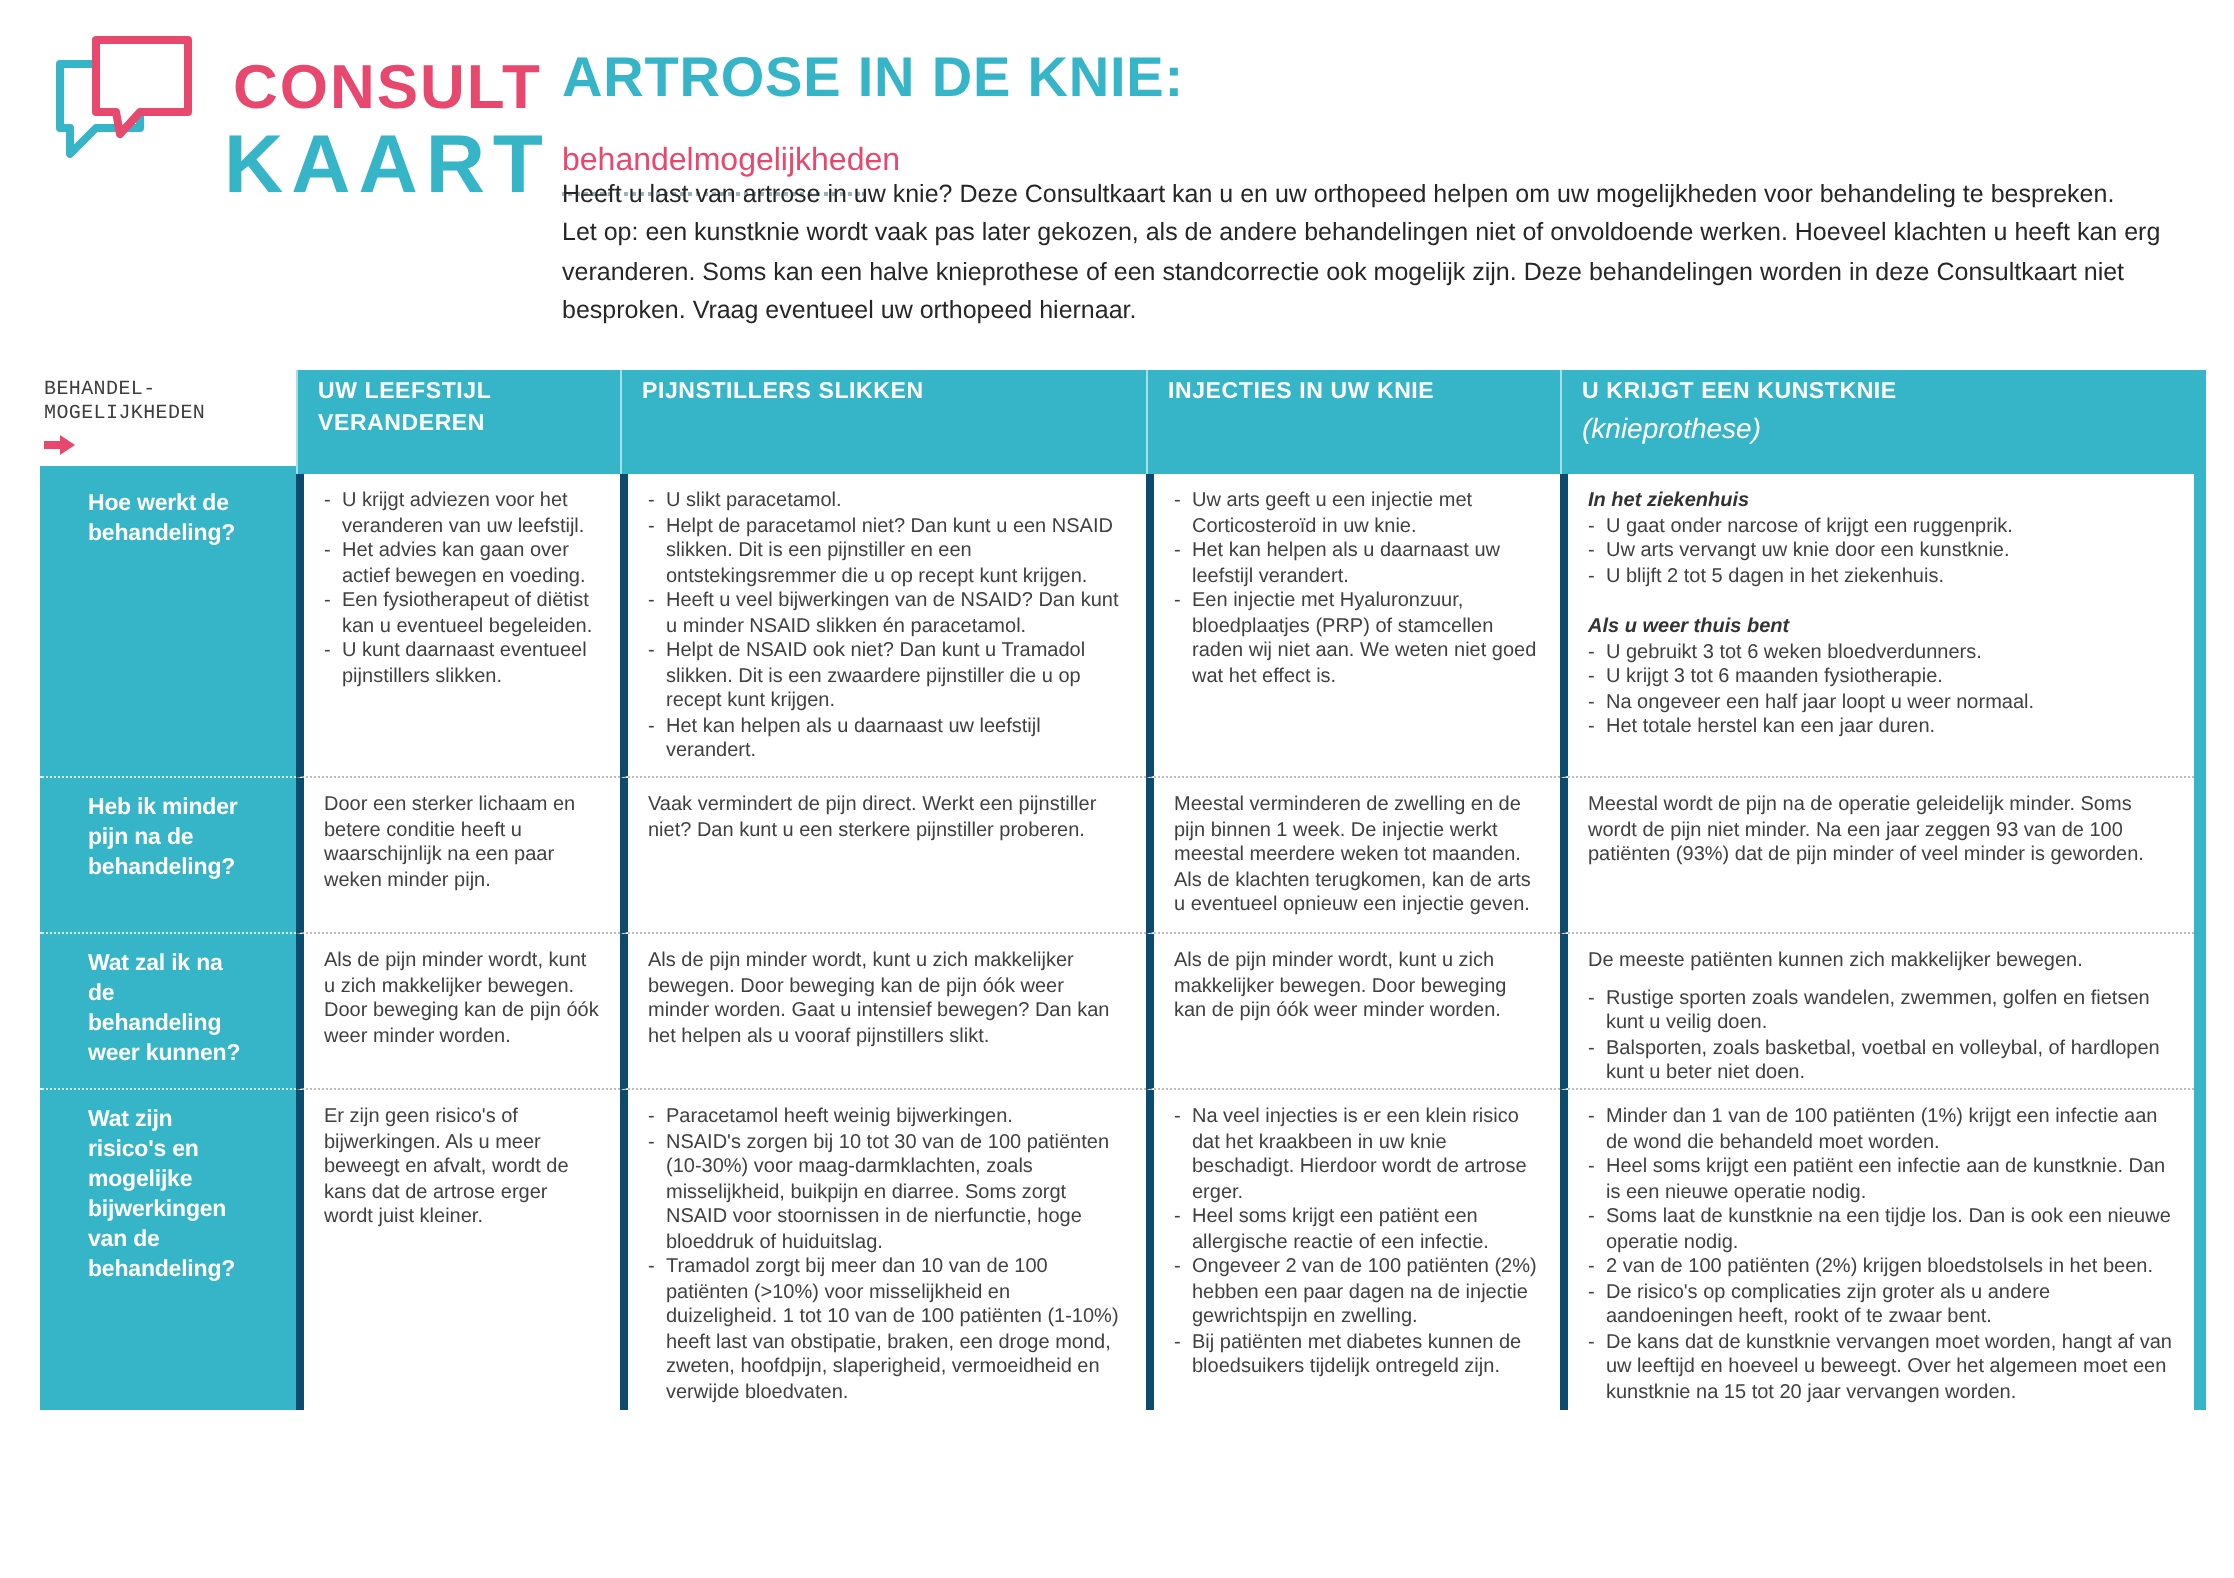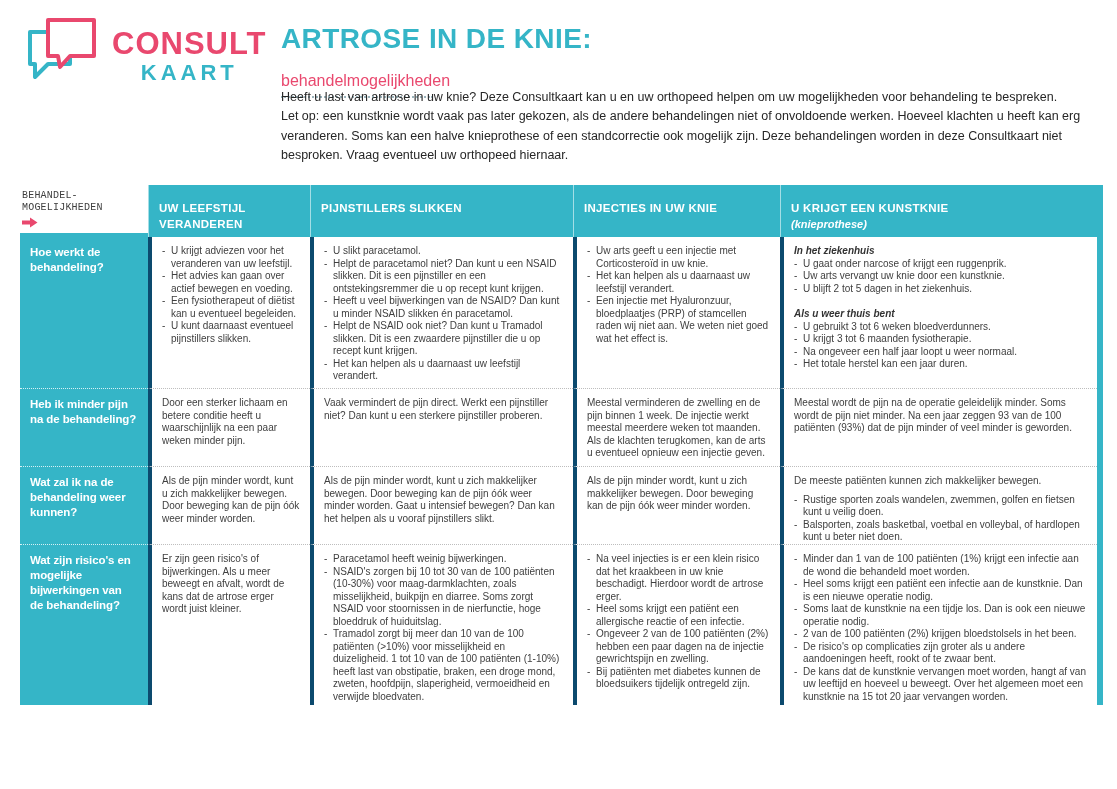--- a/index.html
+++ b/index.html
@@ -12,21 +12,21 @@
   }
   *{box-sizing:border-box;}
   body{margin:0;background:#ffffff;}
   .page{position:relative;width:1117px;height:705px;background:#fff;
         font-family:"Liberation Sans",sans-serif;overflow:hidden;}
 
   
   .logo{position:absolute;left:22px;top:14px;display:flex;align-items:flex-start;gap:12px;}
   .logo-words{display:flex;flex-direction:column;align-items:center;margin-top:14px;}
   .logo-word1{color:var(--pink);font-weight:bold;font-size:31px;letter-spacing:1px;line-height:1.05;}
-  .logo-word2{color:var(--teal);font-weight:bold;font-size:22px;letter-spacing:4px;line-height:1.05;}
+  .logo-word2{color:var(--teal);font-weight:bold;font-size:41px;letter-spacing:4px;line-height:1.05;}
 
   
   .titleblock{position:absolute;left:281px;top:24px;}
   .title{font-size:28px;font-weight:bold;color:var(--teal);letter-spacing:.4px;line-height:1.1;}
   .subtitle{font-size:16px;color:var(--pink);margin-top:17px;}
   .subtitle-rule{width:152px;border-top:2px dotted #9ab3bb;margin-top:6px;}
 
   
   .intro{position:absolute;left:281px;top:88px;width:836px;
          font-size:12.5px;line-height:1.55;color:var(--ink);}
@@ -34,25 +34,25 @@
 
   
   .ck-table{position:absolute;left:20px;top:185px;display:grid;
             grid-template-columns:128px 162px 263px 207px 317px;
             grid-template-rows:52px 152px 78px 78px 185px;
             border-right:6px solid var(--teal);}
   .corner{background:#fff;padding:5px 8px 0 2px;border-bottom:4px solid var(--teal);}
   .corner-text{font-size:10px;color:#3d3d3d;line-height:1.22;letter-spacing:.2px;font-family:Liberation Mono, monospace;}
   .corner-arrow{margin-top:3px;line-height:0;}
   .col-head{background:var(--teal);color:#fff;font-weight:bold;font-size:11.5px;
-            line-height:1.35;padding:16px 10px;letter-spacing:.3px;
+            line-height:1.35;padding:4px 10px;letter-spacing:.3px;
             border-left:1px solid rgba(255,255,255,.55);}
-  .col-sub{display:block;font-weight:bold;font-style:italic;font-size:11px;letter-spacing:0;}
+  .col-sub{display:block;font-weight:normal;font-style:italic;font-size:14px;letter-spacing:0;}
   .row-head{background:var(--teal);color:#fff;font-weight:bold;font-size:11.5px;
-            line-height:1.3;padding:8px 10px;letter-spacing:-.1px;
+            line-height:1.3;padding:8px 24px;letter-spacing:-.1px;
             border-bottom:1px dotted rgba(255,255,255,.8);}
   .row-head.last{border-bottom:none;}
   .cell{background:#fff;padding:8px 10px;font-size:10px;line-height:1.25;
         color:var(--cell-ink);border-left:4px solid #0c4a6e;
         border-bottom:1px dotted #bdbdbd;overflow:hidden;}
   .cell-p{margin:0 0 6px 0;}
   .cell-p:last-child{margin-bottom:0;}
   .cell-heading{font-weight:bold;font-style:italic;color:#333;}
   .cell-heading:not(:first-child){margin-top:13px;}
   .li{position:relative;padding-left:9px;}

